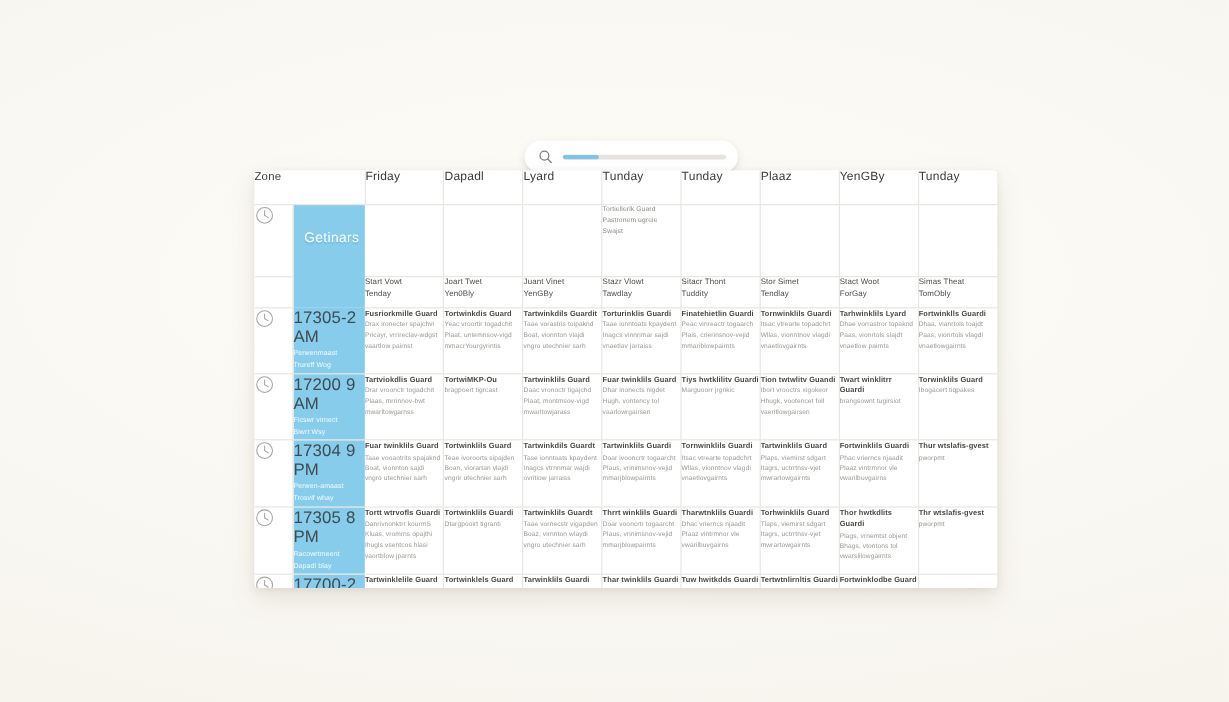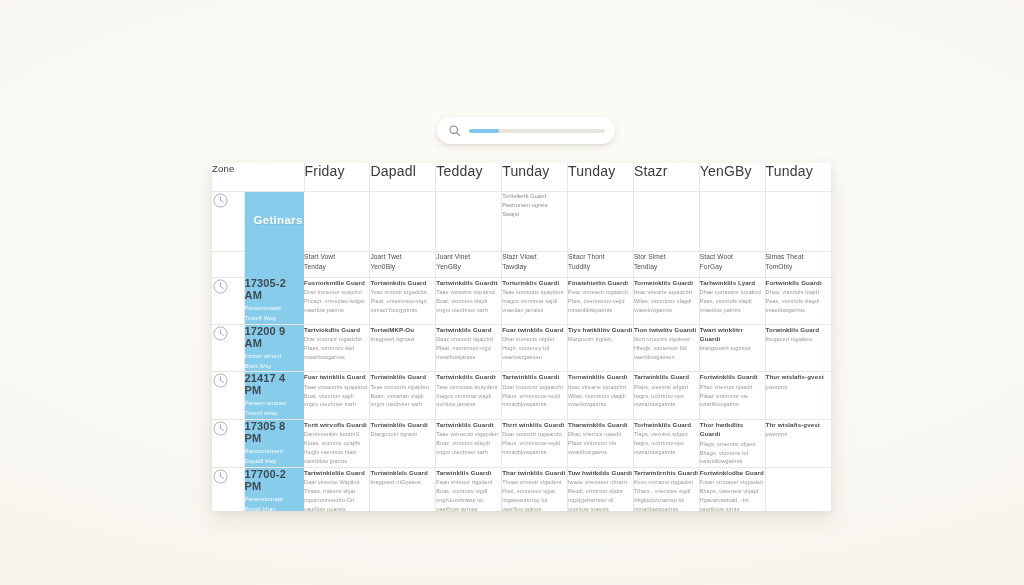--- a/index.html
+++ b/index.html
@@ -60,21 +60,21 @@
     left: 0; top: 0; bottom: 0;
     width: 22%;
     border-radius: 3px;
     background: #7ec5e8;
   }
 
   
   .card {
     position: absolute;
     left: 212px;
-    top: 163px;
+    top: 142px;
     width: 619px;
     height: 348px;
     background: #ffffff;
     border-radius: 3px;
     box-shadow: 0 10px 22px rgba(120,110,90,0.13),
                 0 2px 6px rgba(120,110,90,0.10);
     overflow: hidden;
   }
 
   table.grid {
@@ -103,21 +103,21 @@
   
   .hdr-row { height: 28px; }
   .hdr-row td, .hdr-row th { border-bottom: 1px solid #e5e3dc; }
   .hdr-label {
     font-size: 9.5px;
     color: #3a3a38;
     padding: 9px 0 0 8px;
     letter-spacing: 0.2px;
   }
   .hdr-day {
-    font-size: 14px;
+    font-size: 10px;
     color: #3a3a38;
     text-align: center;
     padding-top: 9px;
     letter-spacing: 0.2px;
   }
 
   
   .banner-row { height: 60px; }
   .cell-clock {
     text-align: center;
@@ -127,21 +127,21 @@
 
   .cell-accent {
     background: #87cdeb;
     border-right: none !important;
     border-bottom: none !important;
   }
   .accent-text {
     display: block;
     color: #ffffff;
     font-size: 11.5px;
-    font-weight: bold;
+    font-weight: normal;
     padding: 22px 0 0 9px;
     letter-spacing: 0.3px;
     text-shadow: 0 1px 1px rgba(90,150,180,0.35);
   }
 
   .banner-note {
     padding: 6px 6px 0 7px;
   }
   .banner-note span {
     display: block;
@@ -168,22 +168,22 @@
   
   .data-row { height: 44.5px; }
 
   .cell-time {
     background: #87cdeb;
     border-right: none !important;
     padding: 7px 0 0 9px;
   }
   .time-main {
     display: block;
-    font-size: 11px;
-    font-weight: bold;
+    font-size: 14px;
+    font-weight: normal;
     color: #3d4b52;
     letter-spacing: 0.15px;
     margin-bottom: 3px;
   }
   .time-sub {
     display: block;
     font-size: 5.8px;
     line-height: 1.7;
     color: #ffffff;
     opacity: 0.92;
@@ -239,24 +239,24 @@
         <col class="col-day">
         <col class="col-day">
         <col class="col-day">
         <col class="col-day">
       </colgroup>
     <thead>
       <tr class="hdr-row">
         <th class="hdr-label" colspan="2">Zone</th>
       <th class="hdr-day">Friday</th>
           <th class="hdr-day">Dapadl</th>
-          <th class="hdr-day">Tedday</th>
+          <th class="hdr-day">Lyard</th>
           <th class="hdr-day">Tunday</th>
           <th class="hdr-day">Tunday</th>
-          <th class="hdr-day">Stazr</th>
+          <th class="hdr-day">Plaaz</th>
           <th class="hdr-day">YenGBy</th>
           <th class="hdr-day">Tunday</th>
         </tr>
     </thead>
     <tbody id="grid-body">
         <tr class="banner-row">
           <td class="cell-clock"><svg class="clock-ico" viewBox="0 0 24 24" fill="none">
   <circle cx="12" cy="12" r="9.3" stroke="#6e6e6c" stroke-width="1.25"></circle>
   <line x1="12" y1="12" x2="12" y2="6.6" stroke="#6e6e6c" stroke-width="1.25" stroke-linecap="round"></line>
   <line x1="12" y1="12" x2="16.2" y2="14.6" stroke="#6e6e6c" stroke-width="1.25" stroke-linecap="round"></line>
@@ -425,21 +425,21 @@
             <span class="ev-line blur">Ibogacert  tiqpakes</span>
           </td>
         </tr>
         <tr class="data-row">
           <td class="cell-clock"><svg class="clock-ico" viewBox="0 0 24 24" fill="none">
   <circle cx="12" cy="12" r="9.3" stroke="#6e6e6c" stroke-width="1.25"></circle>
   <line x1="12" y1="12" x2="12" y2="6.6" stroke="#6e6e6c" stroke-width="1.25" stroke-linecap="round"></line>
   <line x1="12" y1="12" x2="16.2" y2="14.6" stroke="#6e6e6c" stroke-width="1.25" stroke-linecap="round"></line>
 </svg></td>
           <td class="cell-time">
-            <span class="time-main blur">21417 4 PM</span>
+            <span class="time-main blur">17304 9 PM</span>
             <span class="time-sub blur">Perwen-amaast</span>
             <span class="time-sub blur">Trosvif whay</span>
           </td>
           <td class="cell-event">
             <span class="ev-title blur">Fuar twinklils Guard</span>
             <span class="ev-line blur">Taae  vooaotrits  spajaknd</span>
             <span class="ev-line blur">Boat, vionnton  sajdi</span>
             <span class="ev-line blur">vngro utechnier sarh</span>
           </td>
           <td class="cell-event">

